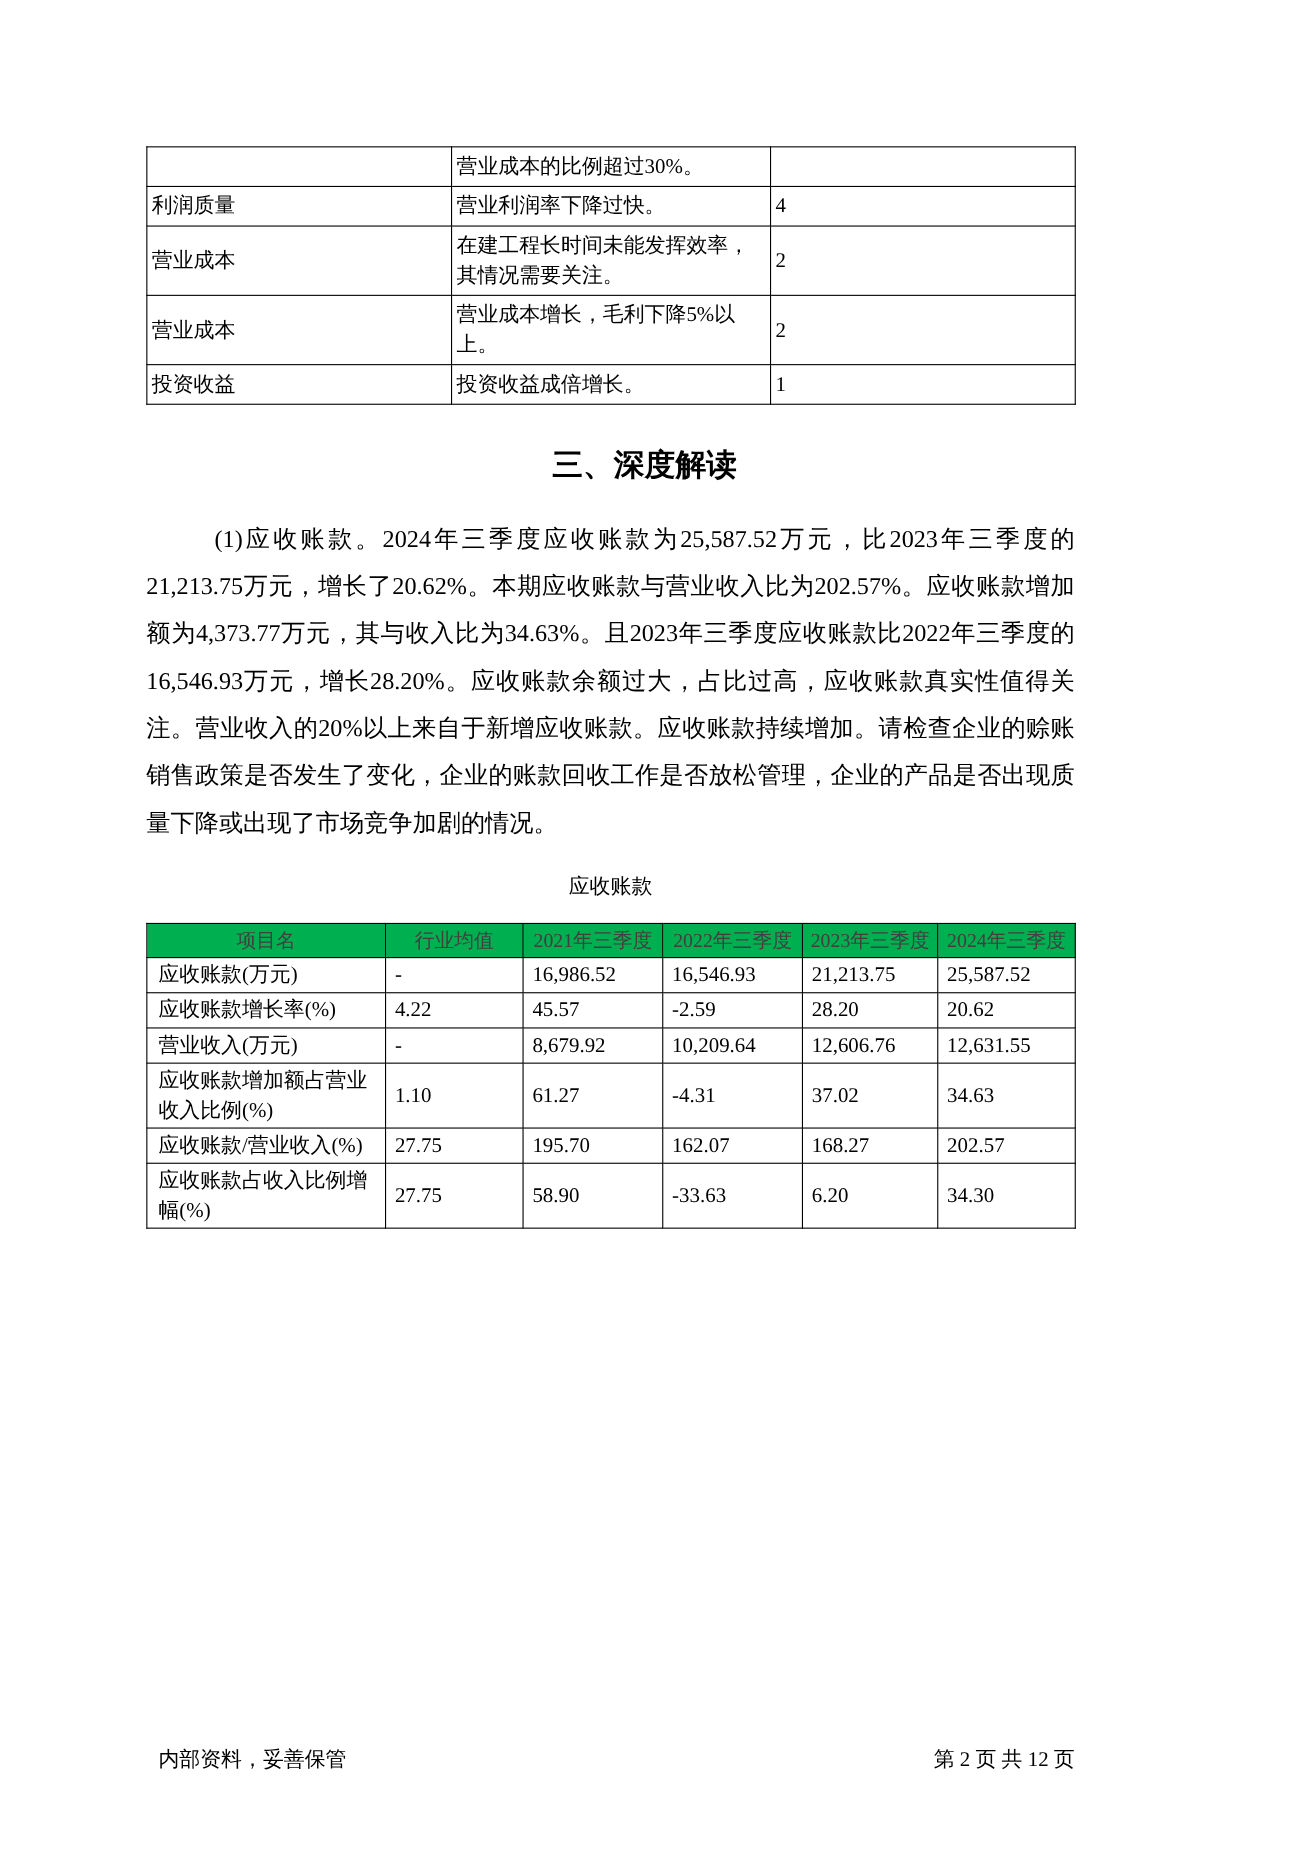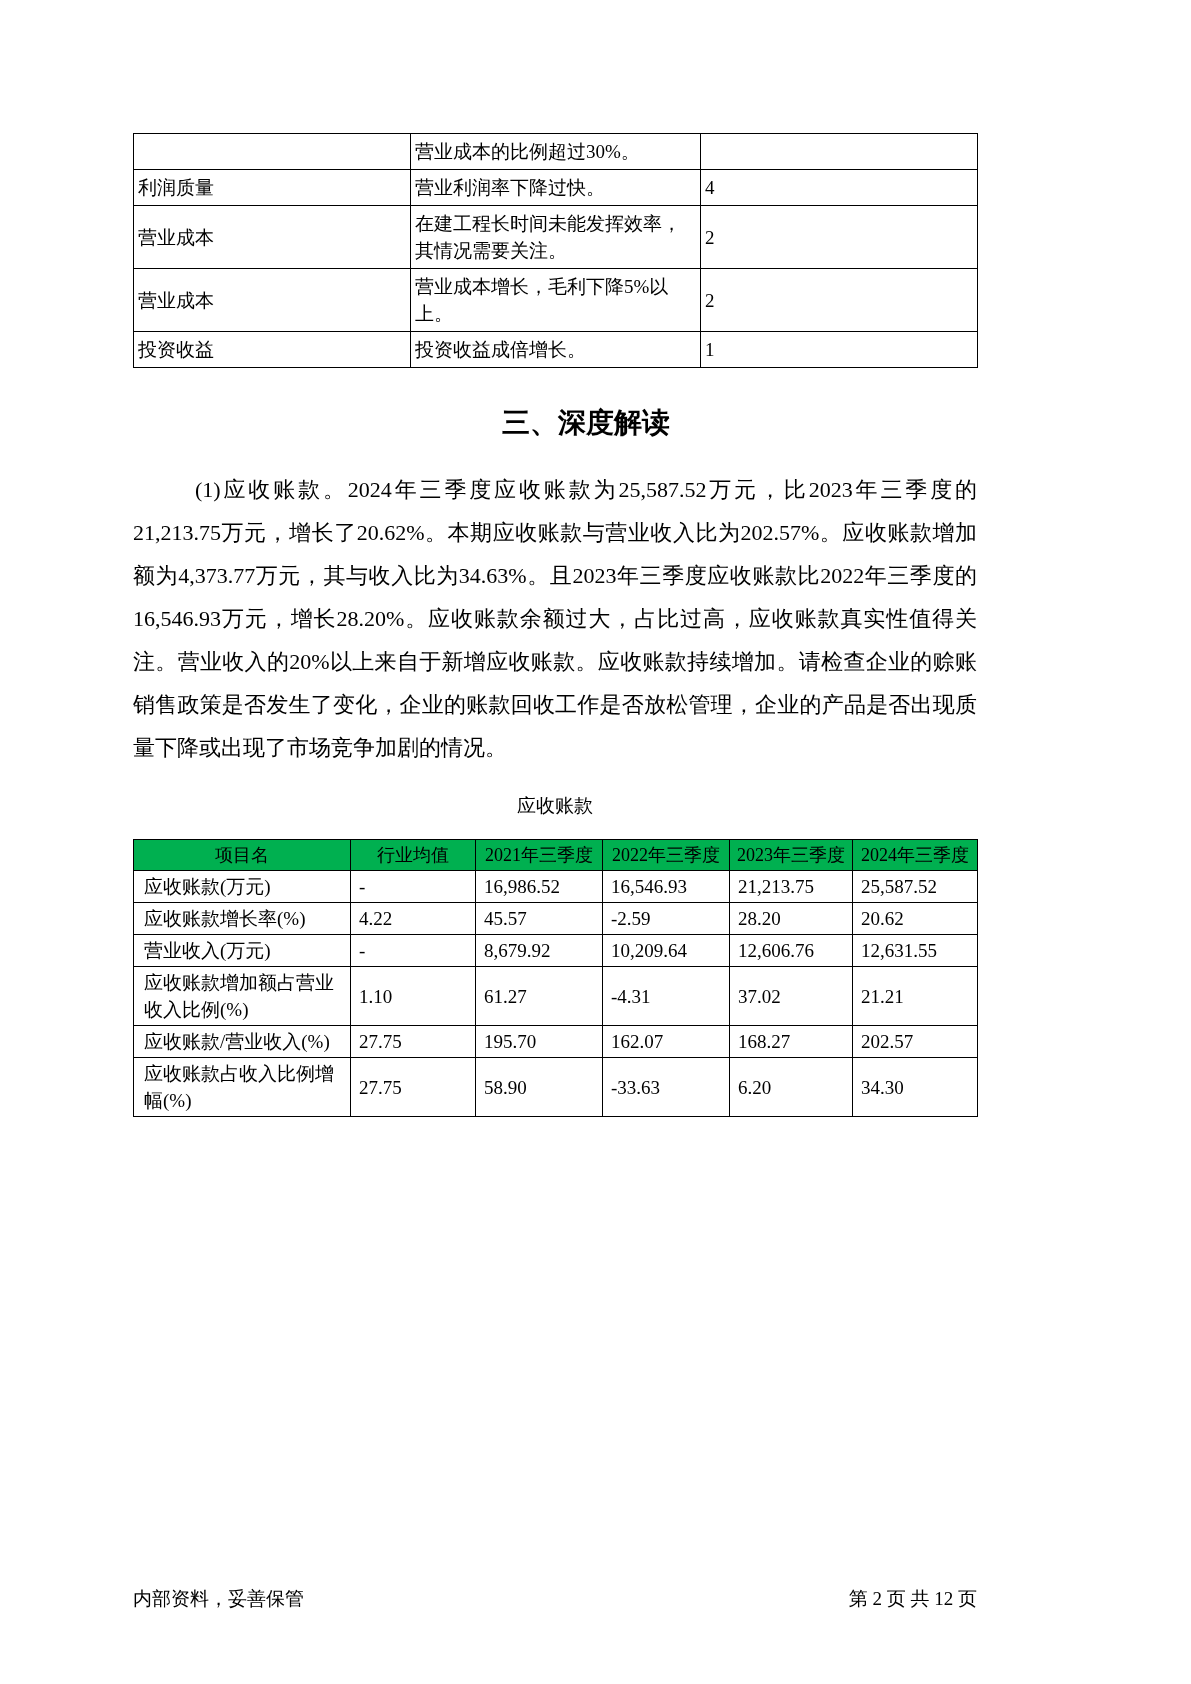--- a/index.html
+++ b/index.html
@@ -42,30 +42,30 @@
 
   
   .table-title { margin-top:24px; margin-bottom:20px; text-align:center; font-size:19px; }
   .ar-table col.a1 { width:217px; }
   .ar-table col.a2 { width:125px; }
   .ar-table col.a3 { width:127px; }
   .ar-table col.a4 { width:127px; }
   .ar-table col.a5 { width:123px; }
   .ar-table col.a6 { width:125px; }
   .ar-table th {
-    background:#00B050; color:#000000;
+    background:#00B050; color:#404040;
     font-size:18px; font-weight:normal; text-align:center;
     height:31px; padding:2px 2px;
   }
   .ar-table td { font-size:19px; line-height:27px; height:31px; padding:2px 8px; }
   .ar-table td.ar-label { padding:2px 4px 2px 10px; }
 
   
   .footer {
-    position:absolute; left:133px; right:214px; top:1586px;
+    position:absolute; left:144px; right:214px; top:1586px;
     display:flex; justify-content:space-between;
     font-size:19px;
   }
 </style>
 </head>
 <body>
 
 <div class="page">
   <div class="content">
 
@@ -153,21 +153,21 @@
             <td class="ar-val">10,209.64</td>
             <td class="ar-val">12,606.76</td>
             <td class="ar-val">12,631.55</td>
           </tr>
           <tr>
             <td class="ar-label">应收账款增加额占营业收入比例(%)</td>
             <td class="ar-val">1.10</td>
             <td class="ar-val">61.27</td>
             <td class="ar-val">-4.31</td>
             <td class="ar-val">37.02</td>
-            <td class="ar-val">21.21</td>
+            <td class="ar-val">34.63</td>
           </tr>
           <tr>
             <td class="ar-label">应收账款/营业收入(%)</td>
             <td class="ar-val">27.75</td>
             <td class="ar-val">195.70</td>
             <td class="ar-val">162.07</td>
             <td class="ar-val">168.27</td>
             <td class="ar-val">202.57</td>
           </tr>
           <tr>

